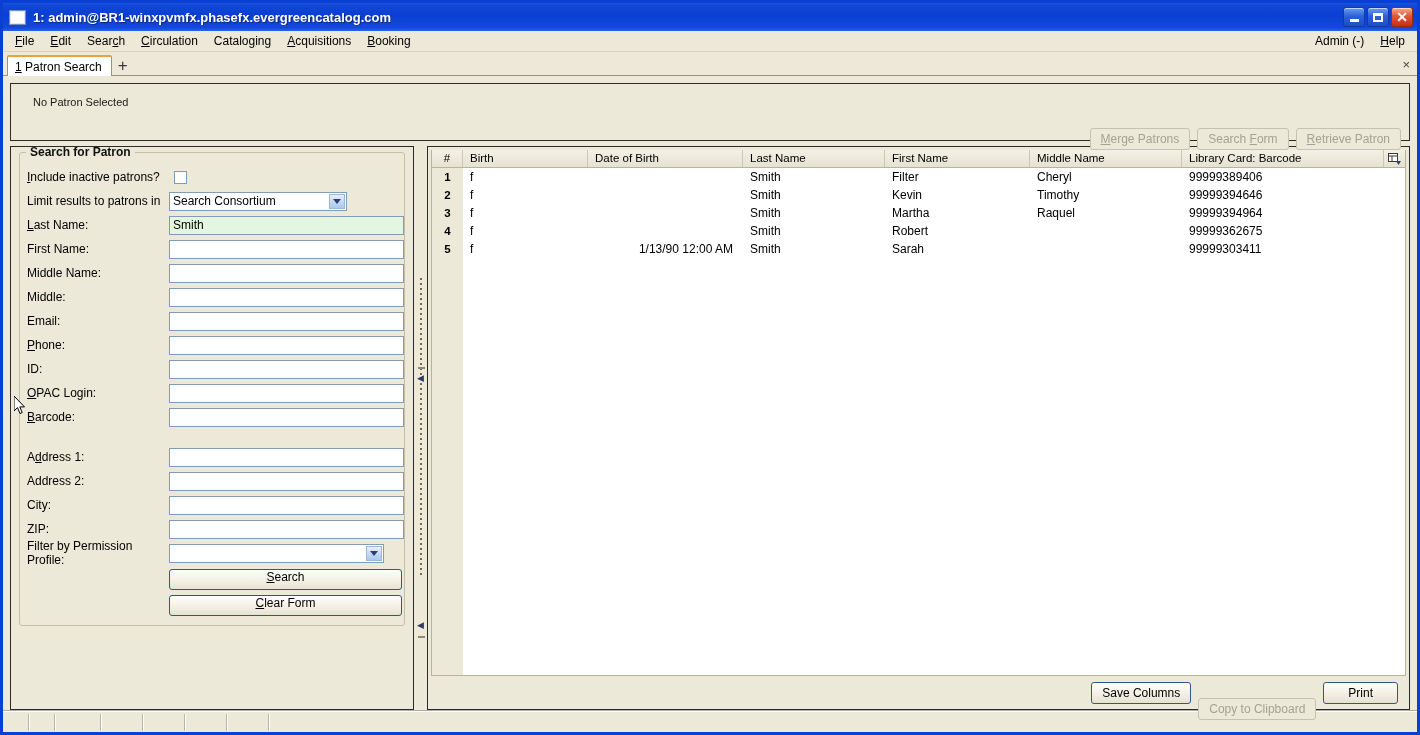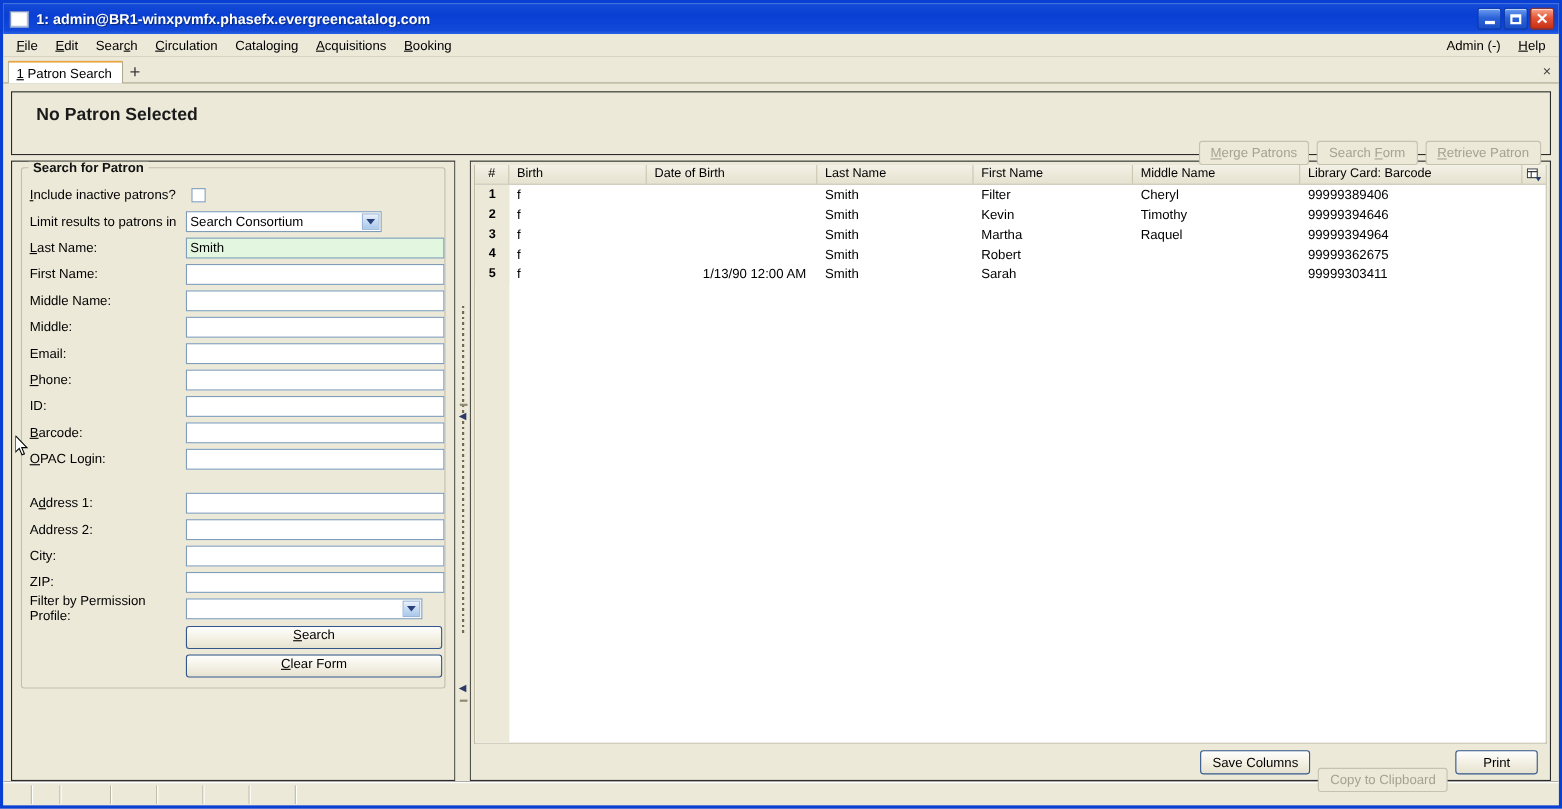--- a/index.html
+++ b/index.html
@@ -163,22 +163,22 @@
     min-height: 58px;
     box-sizing: border-box;
     border: 1px solid #2b2b2b;
     background: #ece9d8;
     display: flex;
     align-items: flex-start;
     padding: 12px 8px 0 22px;
     position: relative;
   }
   .patron-bar .nosel {
-    font-size: 16px;
-    font-weight: bold;
+    font-size: 11px;
+    font-weight: normal;
     color: #1a1a1a;
   }
   .patron-bar-actions {
     margin-left: auto;
     display: flex;
     gap: 7px;
     align-items: flex-start;
     padding-top: 0px;
   }
   .btn {
@@ -593,25 +593,25 @@
             </div>
             <div class="row">
               <div class="lbl"><span class="ul">P</span>hone:</div>
               <input class="txt" type="text" value="" style="">
             </div>
             <div class="row">
               <div class="lbl">ID:</div>
               <input class="txt" type="text" value="" style="">
             </div>
             <div class="row">
+              <div class="lbl"><span class="ul">O</span>PAC Login:</div>
+              <input class="txt" type="text" value="" style="">
+            </div>
+            <div class="row">
               <div class="lbl"><span class="ul">B</span>arcode:</div>
-              <input class="txt" type="text" value="" style="">
-            </div>
-            <div class="row">
-              <div class="lbl"><span class="ul">O</span>PAC Login:</div>
               <input class="txt" type="text" value="" style="">
             </div>
 
             <div class="spacer-row"></div>
 
             <div class="row">
               <div class="lbl">A<span class="ul">d</span>dress 1:</div>
               <input class="txt" type="text" value="" style="">
             </div>
             <div class="row">

